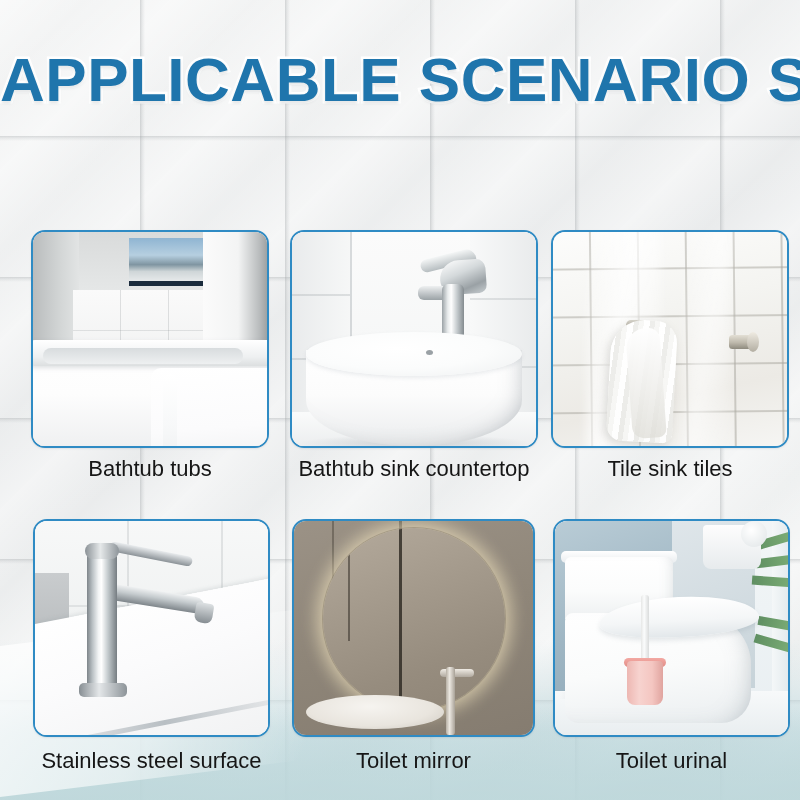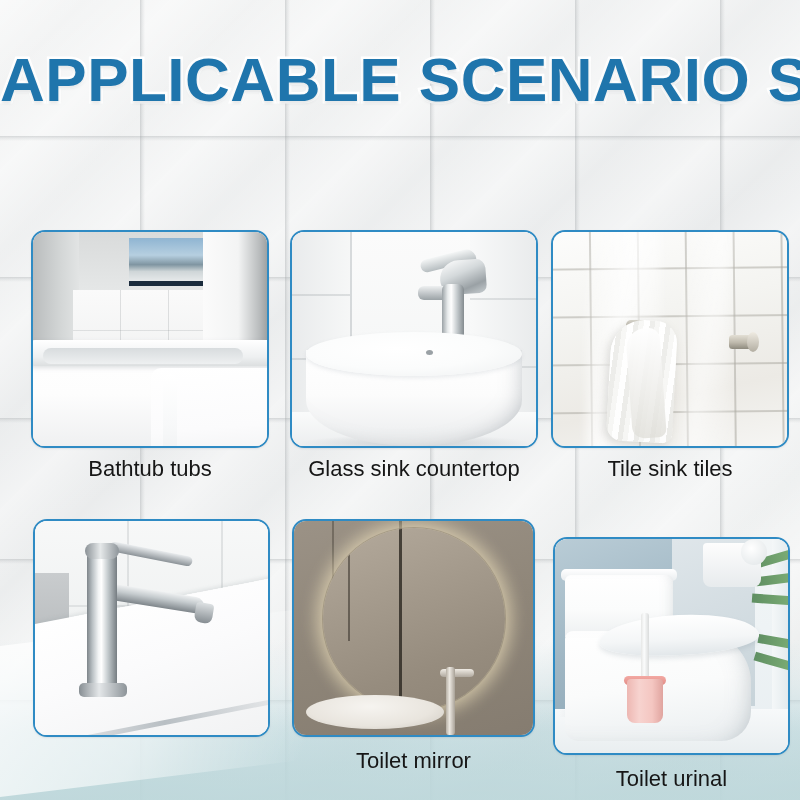--- a/index.html
+++ b/index.html
@@ -136,21 +136,21 @@
   .r1 { top: 230px; height: 218px; }
   .r1c1 { left: 31px;  width: 238px; }
   .r1c2 { left: 290px; width: 248px; }
   .r1c3 { left: 551px; width: 238px; }
   .cap1 { top: 456px; height: 28px; }
 
   
   .r2 { top: 519px; height: 218px; }
   .r2c1 { left: 33px;  width: 237px; }
   .r2c2 { left: 292px; width: 243px; }
-  .r2c3 { left: 553px; width: 237px; margin-top: 18px; }
+  .r2c3 { left: 553px; width: 237px; }
   .cap2 { top: 748px; height: 28px; }
 
   
   .scene { position: absolute; inset: 0; overflow: hidden; }
 
   
   .s-tub { background: linear-gradient(180deg,#d9dbdb 0%,#e8eaea 34%,#f0f1f1 100%); }
   .tub-wallR {
     position:absolute; right:0; top:0; width:64px; height:100%;
     background: linear-gradient(90deg,#fbfbfb 0%,#f3f4f4 55%,#b9bcbd 88%,#9ea2a3 100%);
@@ -574,21 +574,21 @@
         <div class="fauc-head"></div>
         <div class="fauc-spout"></div>
         <div class="fauc-body"></div>
         <div class="fauc-base"></div>
         <div class="sink-shadow"></div>
         <div class="sink-bowl"></div>
         <div class="sink-top"></div>
         <div class="sink-hole"></div>
       </div>
     </div>
-    <div class="caption cap1 r1c2">Glass sink countertop</div>
+    <div class="caption cap1 r1c2">Bathtub sink countertop</div>
 
     <div class="frame r1 r1c3">
       <div class="scene s-tile"></div>
       <div class="tile-sheen"></div>
       <div class="tile-sheen2"></div>
       <div class="tile-hookL"></div>
       <div class="tile-hookR"></div>
       <div class="towel"></div>
       <div class="towel-fold"></div>
     </div>
@@ -602,20 +602,21 @@
         <div class="steel-counter"></div>
         <div class="steel-edge"></div>
         <div class="sf-handle"></div>
         <div class="sf-spout"></div>
         <div class="sf-tip"></div>
         <div class="sf-column"></div>
         <div class="sf-cap"></div>
         <div class="sf-base"></div>
       </div>
     </div>
+    <div class="caption cap2 r2c1">Stainless steel surface</div>
 
     <div class="frame r2 r2c2">
       <div class="scene s-mirror">
         <div class="mir-wallseam2"></div>
         <div class="mir-wallseam"></div>
         <div class="mir-glow"></div>
         <div class="mir-disc"></div>
         <div class="mir-sinkbowl"></div>
         <div class="mir-taparm"></div>
         <div class="mir-tap"></div>

